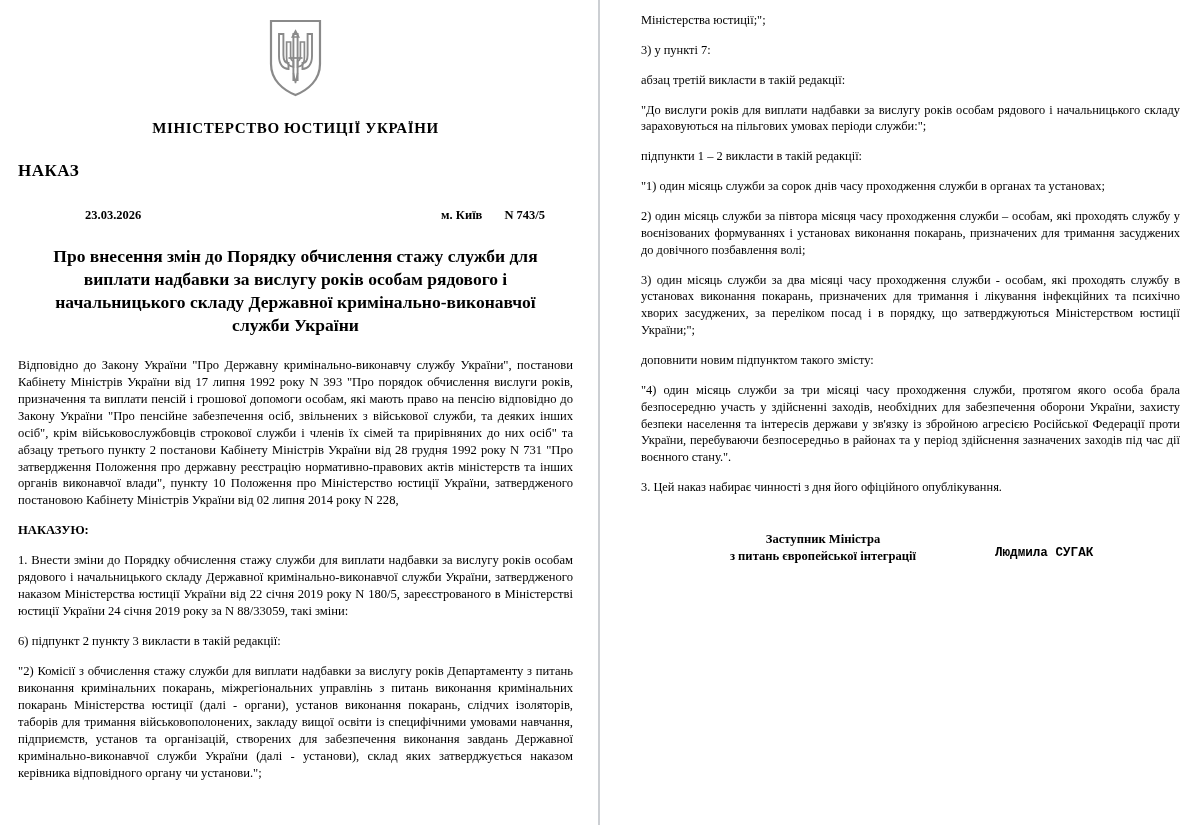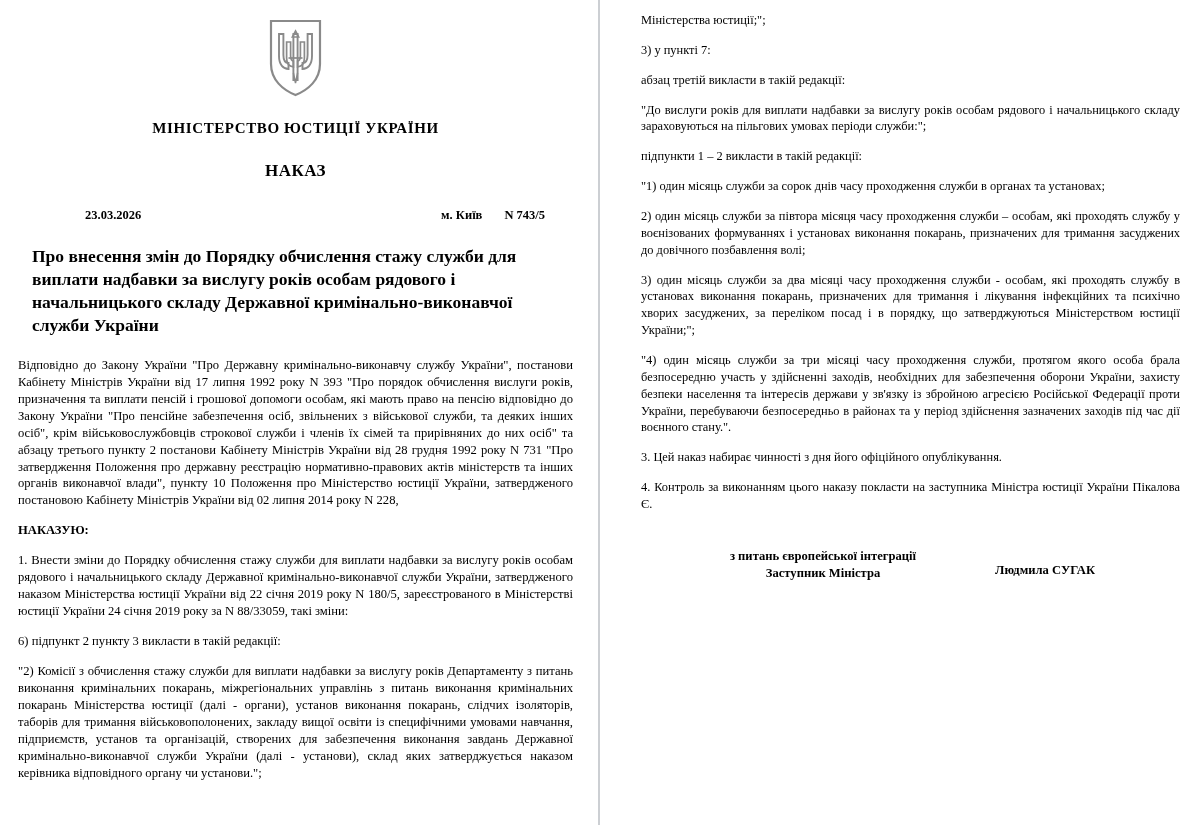--- a/index.html
+++ b/index.html
@@ -65,21 +65,21 @@
   .ministry-title {
     text-align: center;
     font-weight: bold;
     font-size: 15px;
     letter-spacing: 0.6px;
     margin: 22px 0 0 0;
     line-height: 1.1;
   }
 
   .doc-kind {
-    text-align: center;
+    text-align: left;
     font-weight: bold;
     font-size: 17px;
     letter-spacing: 0.5px;
     margin: 24px 0 0 0;
   }
 
   .meta-row {
     display: flex;
     align-items: baseline;
     margin: 27px 0 0 0;
@@ -94,21 +94,21 @@
   .reg-block {
     text-align: center;
     font-weight: bold;
     font-size: 12.5px;
     line-height: 1.35;
     margin: 26px 0 0 0;
   }
   .reg-block div { white-space: nowrap; }
 
   .doc-title {
-    text-align: left;
+    text-align: center;
     font-weight: bold;
     font-size: 17.5px;
     line-height: 1.32;
     margin: 22px 14px 8px 14px;
   }
 
   
   .para {
     text-align: justify;
     font-size: 12.6px;
@@ -141,20 +141,21 @@
     width: 330px;
     text-align: center;
     padding-left: 34px;
     box-sizing: border-box;
   }
   .sign-name {
     flex: 1 1 auto;
     text-align: left;
     padding-left: 24px;
     padding-top: 14px;
+    font-family: Liberation Mono, monospace;
   }
 </style>
 </head>
 <body>
 
 <div class="page">
 
   <div class="col-divider"></div>
 
   <div class="col col-left">
@@ -220,30 +221,30 @@
     <div class="para">"До вислуги років для виплати надбавки за вислугу років особам рядового і начальницького складу зараховуються на пільгових умовах періоди служби:";</div>
 
     <div class="para nojust">підпункти 1 – 2 викласти в такій редакції:</div>
 
     <div class="para nojust">"1) один місяць служби за сорок днів часу проходження служби в органах та установах;</div>
 
     <div class="para">2) один місяць служби за півтора місяця часу проходження служби – особам, які проходять службу у воєнізованих формуваннях і установах виконання покарань, призначених для тримання засуджених до довічного позбавлення волі;</div>
 
     <div class="para">3) один місяць служби за два місяці часу проходження служби - особам, які проходять службу в установах виконання покарань, призначених для тримання і лікування інфекційних та психічно хворих засуджених, за переліком посад і в порядку, що затверджуються Міністерством юстиції України;";</div>
 
+    <div class="para nojust">доповнити новим підпунктом такого змісту:</div>
 
     <div class="para">"4) один місяць служби за три місяці часу проходження служби, протягом якого особа брала безпосередню участь у здійсненні заходів, необхідних для забезпечення оборони України, захисту безпеки населення та інтересів держави у зв'язку із збройною агресією Російської Федерації проти України, перебуваючи безпосередньо в районах та у період здійснення зазначених заходів під час дії воєнного стану.".</div>
 
 
     <div class="para nojust">3. Цей наказ набирає чинності з дня його офіційного опублікування.</div>
 
-    <div class="para">4. Контроль за виконанням цього наказу покласти на заступника Міністра юстиції України Пікалова Є.</div>
 
     <div class="sign-block">
       <div class="sign-role">
+        <div>Заступник Міністра</div>
         <div>з питань європейської інтеграції</div>
-        <div>Заступник Міністра</div>
       </div>
       <div class="sign-name">Людмила СУГАК</div>
     </div>
   </div>
 
 </div>
 
 </body></html>

